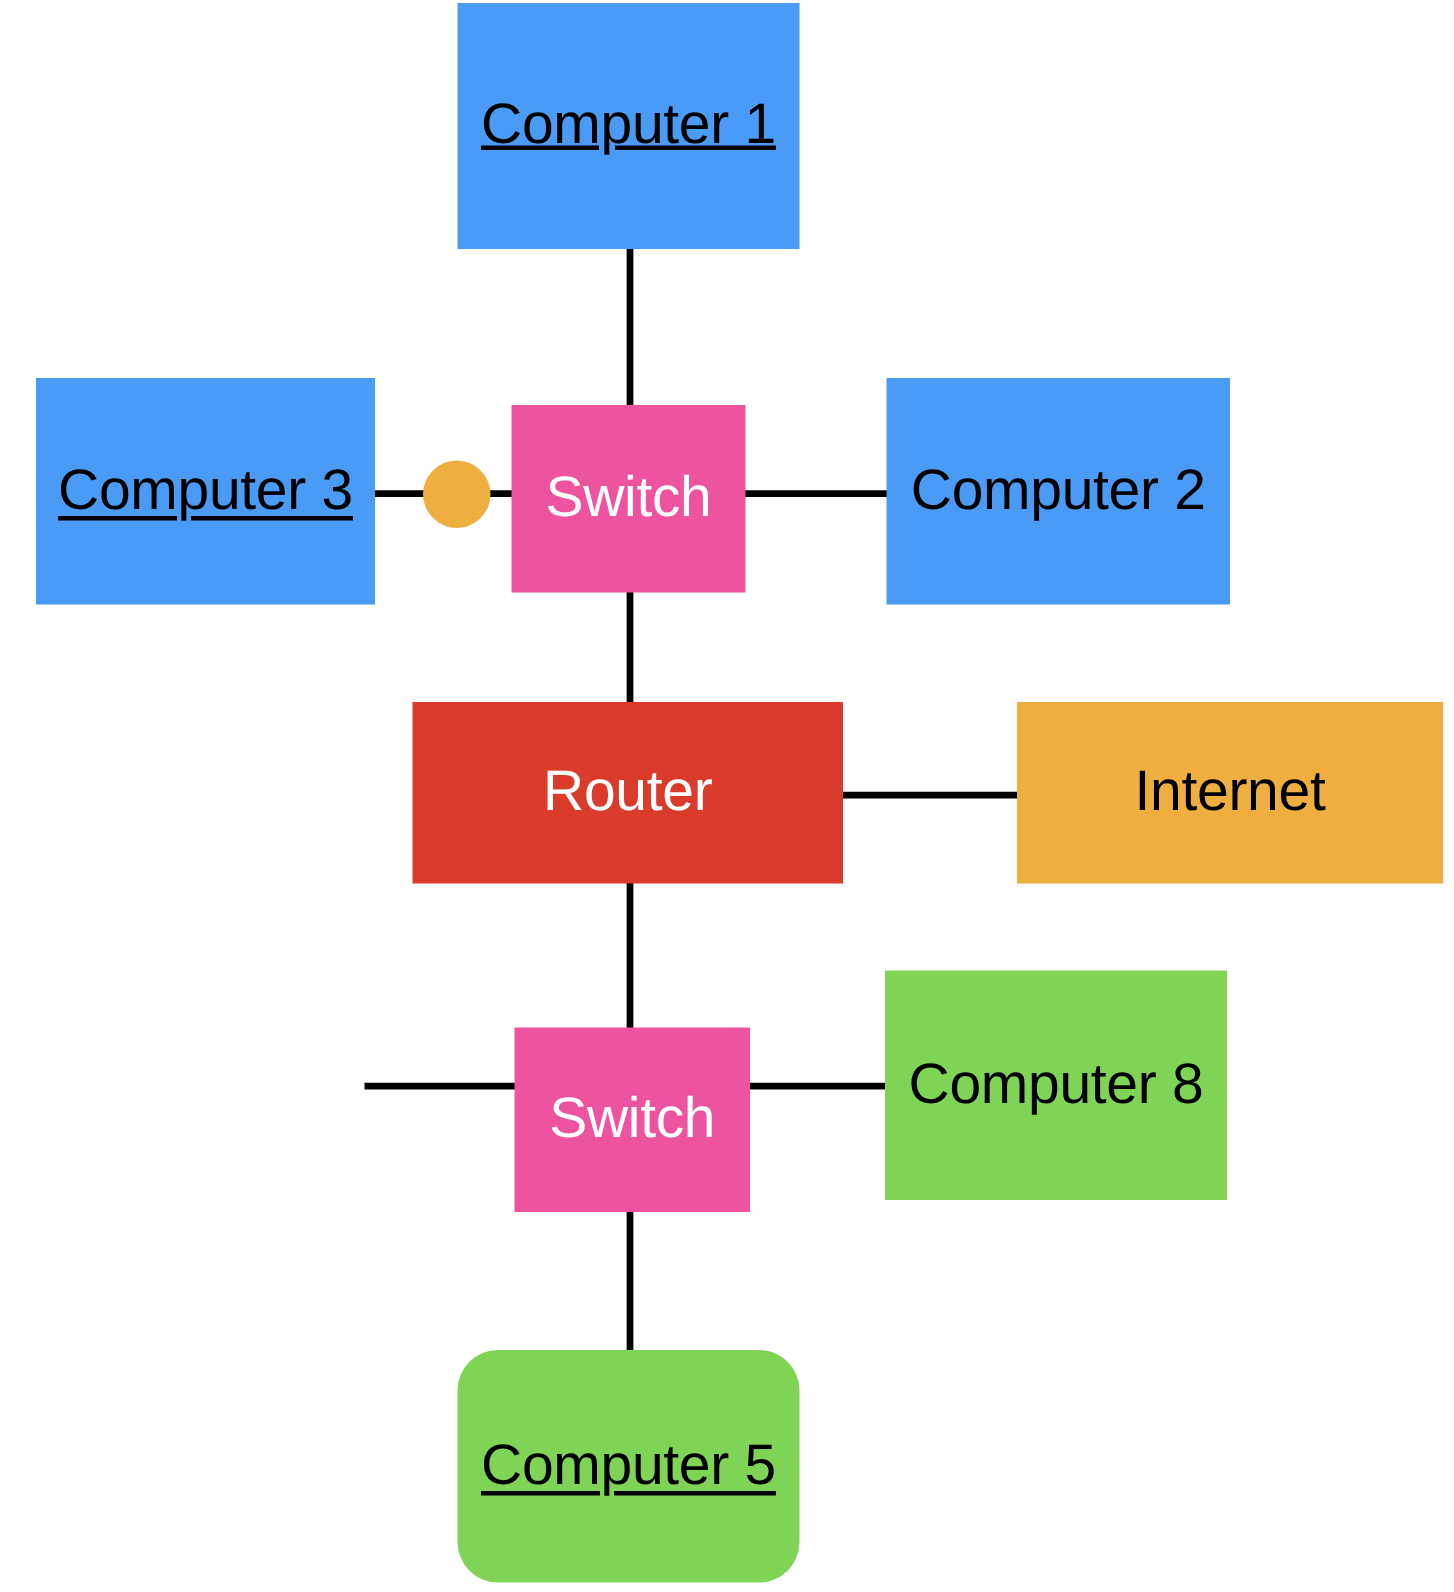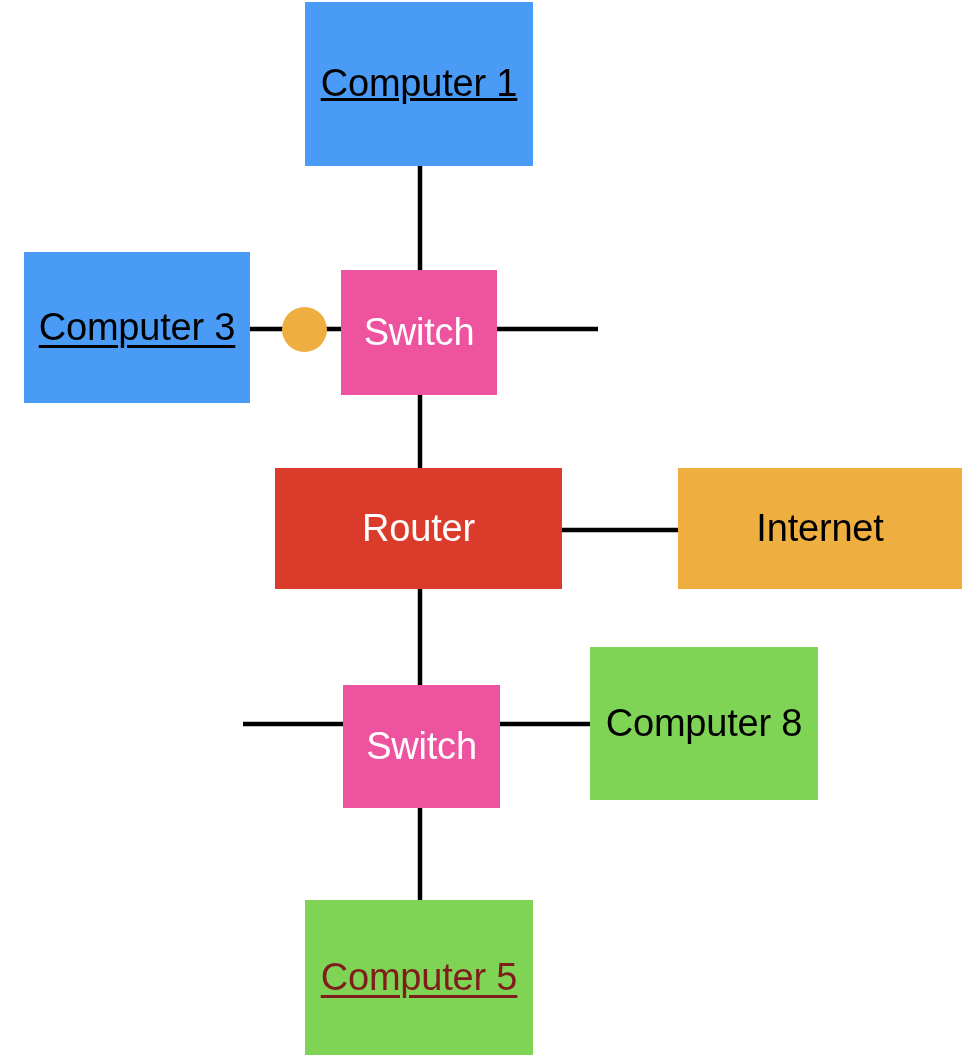--- a/index.html
+++ b/index.html
@@ -107,37 +107,40 @@
   </div>
 
   <div class="node" id="node-computer3" style="background: rgb(74, 155, 245); color: rgb(0, 0, 0);">
     <span class="node-label underline">Computer 3</span>
   </div>
 
   <div class="node" id="node-switch-top" style="background: rgb(238, 83, 159); color: rgb(255, 255, 255);">
     <span class="node-label">Switch</span>
   </div>
 
+  <div class="node" id="node-computer2" style="background: rgb(74, 155, 245); color: rgb(0, 0, 0);">
+    <span class="node-label">Computer 2</span>
+  </div>
 
   <div class="node" id="node-internet" style="background: rgb(239, 174, 64); color: rgb(0, 0, 0);">
     <span class="node-label">Internet</span>
   </div>
 
   <div class="node" id="node-router" style="background: rgb(219, 59, 43); color: rgb(255, 255, 255);">
     <span class="node-label">Router</span>
   </div>
 
 
   <div class="node" id="node-switch-bot" style="background: rgb(238, 83, 159); color: rgb(255, 255, 255);">
     <span class="node-label">Switch</span>
   </div>
 
   <div class="node" id="node-computer4" style="background: rgb(127, 212, 85); color: rgb(0, 0, 0);">
     <span class="node-label">Computer 8</span>
   </div>
 
-  <div class="node" id="node-computer5" style="background: rgb(127, 212, 85); color: #7f1d1d;">
+  <div class="node" id="node-computer5" style="background: rgb(127, 212, 85); color: #000000; border-radius: 27px;">
     <span class="node-label underline">Computer 5</span>
   </div>
 
   <div class="connector-dot" id="dot-c3-switch" style="background: rgb(239, 174, 64);"></div>
 
 </div>
 
 </body></html>

